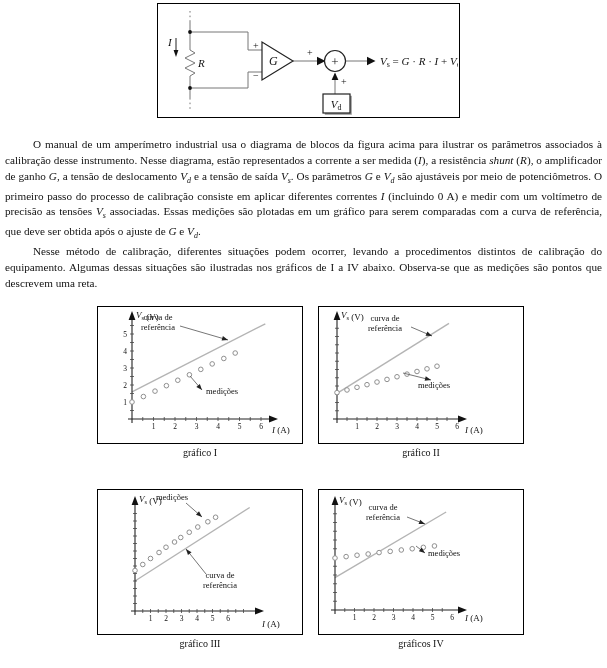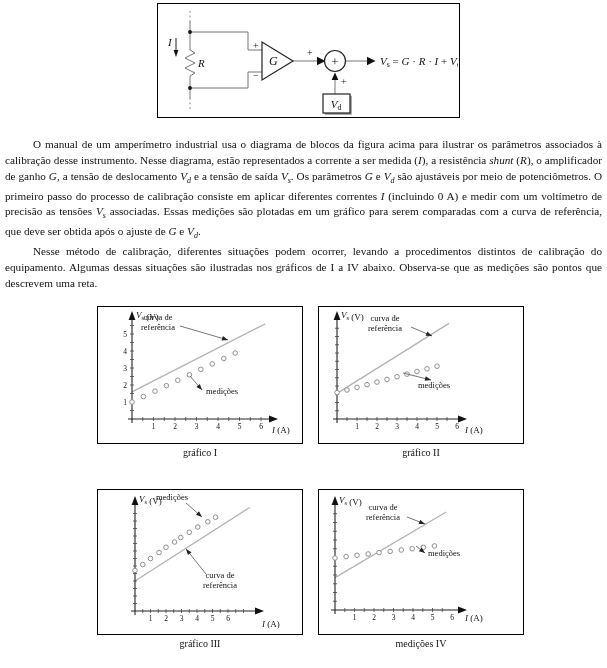--- a/index.html
+++ b/index.html
@@ -305,15 +305,15 @@
         <line x1="97" y1="56" x2="106" y2="63" stroke="#666" stroke-width="0.9"></line>
         <path d="M106 63 L99.85182328465773 61.13186641887603 L102.67595010682636 57.50084621894493 Z" fill="#222"></path>
         <text x="20" y="13" font-size="9"><tspan font-style="italic">V</tspan><tspan font-size="72%" dy="2">s</tspan><tspan dy="0"> (V)</tspan></text>
         <text x="146" y="131" font-size="9"><tspan font-style="italic">I</tspan><tspan dy="0"> (A)</tspan></text>
       </svg>
   </div>
 
   <div class="caption" id="c0">gráfico I</div>
   <div class="caption" id="c2">gráfico III</div>
   <div class="caption" id="c1">gráfico II</div>
-  <div class="caption" id="c3">medições IV</div>
+  <div class="caption" id="c3">gráficos IV</div>
 
 </div>
 
 </body></html>

